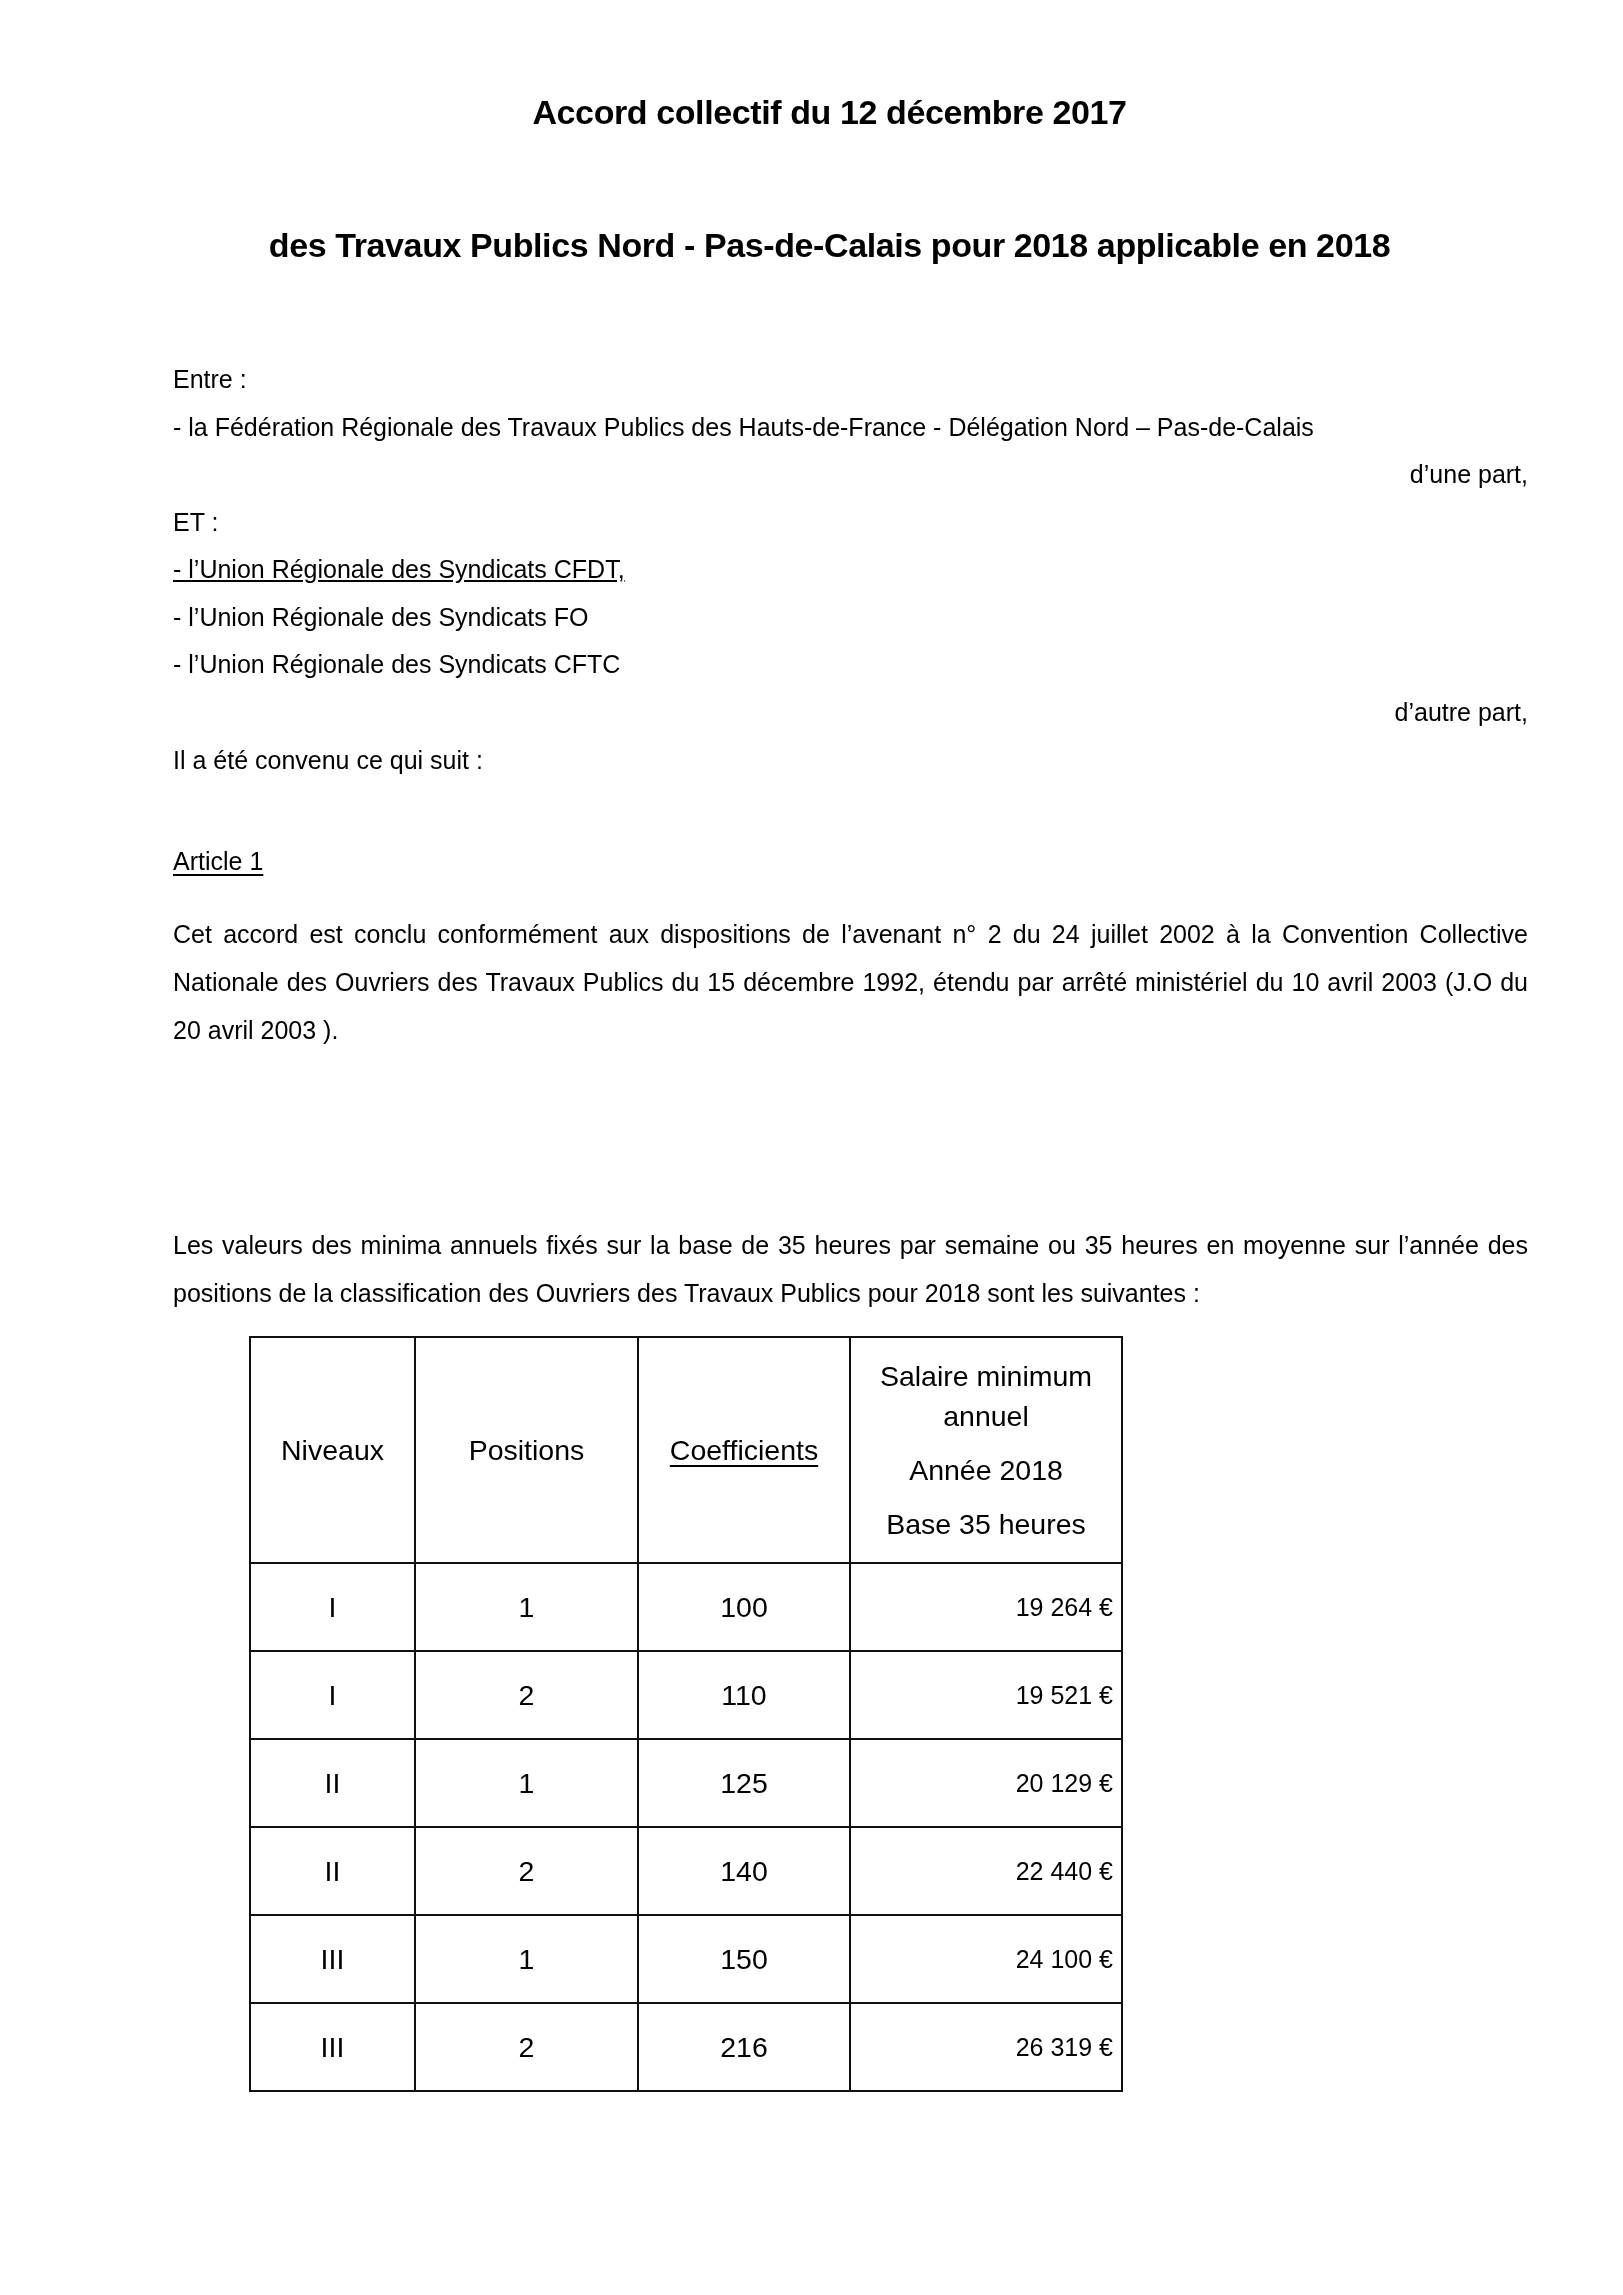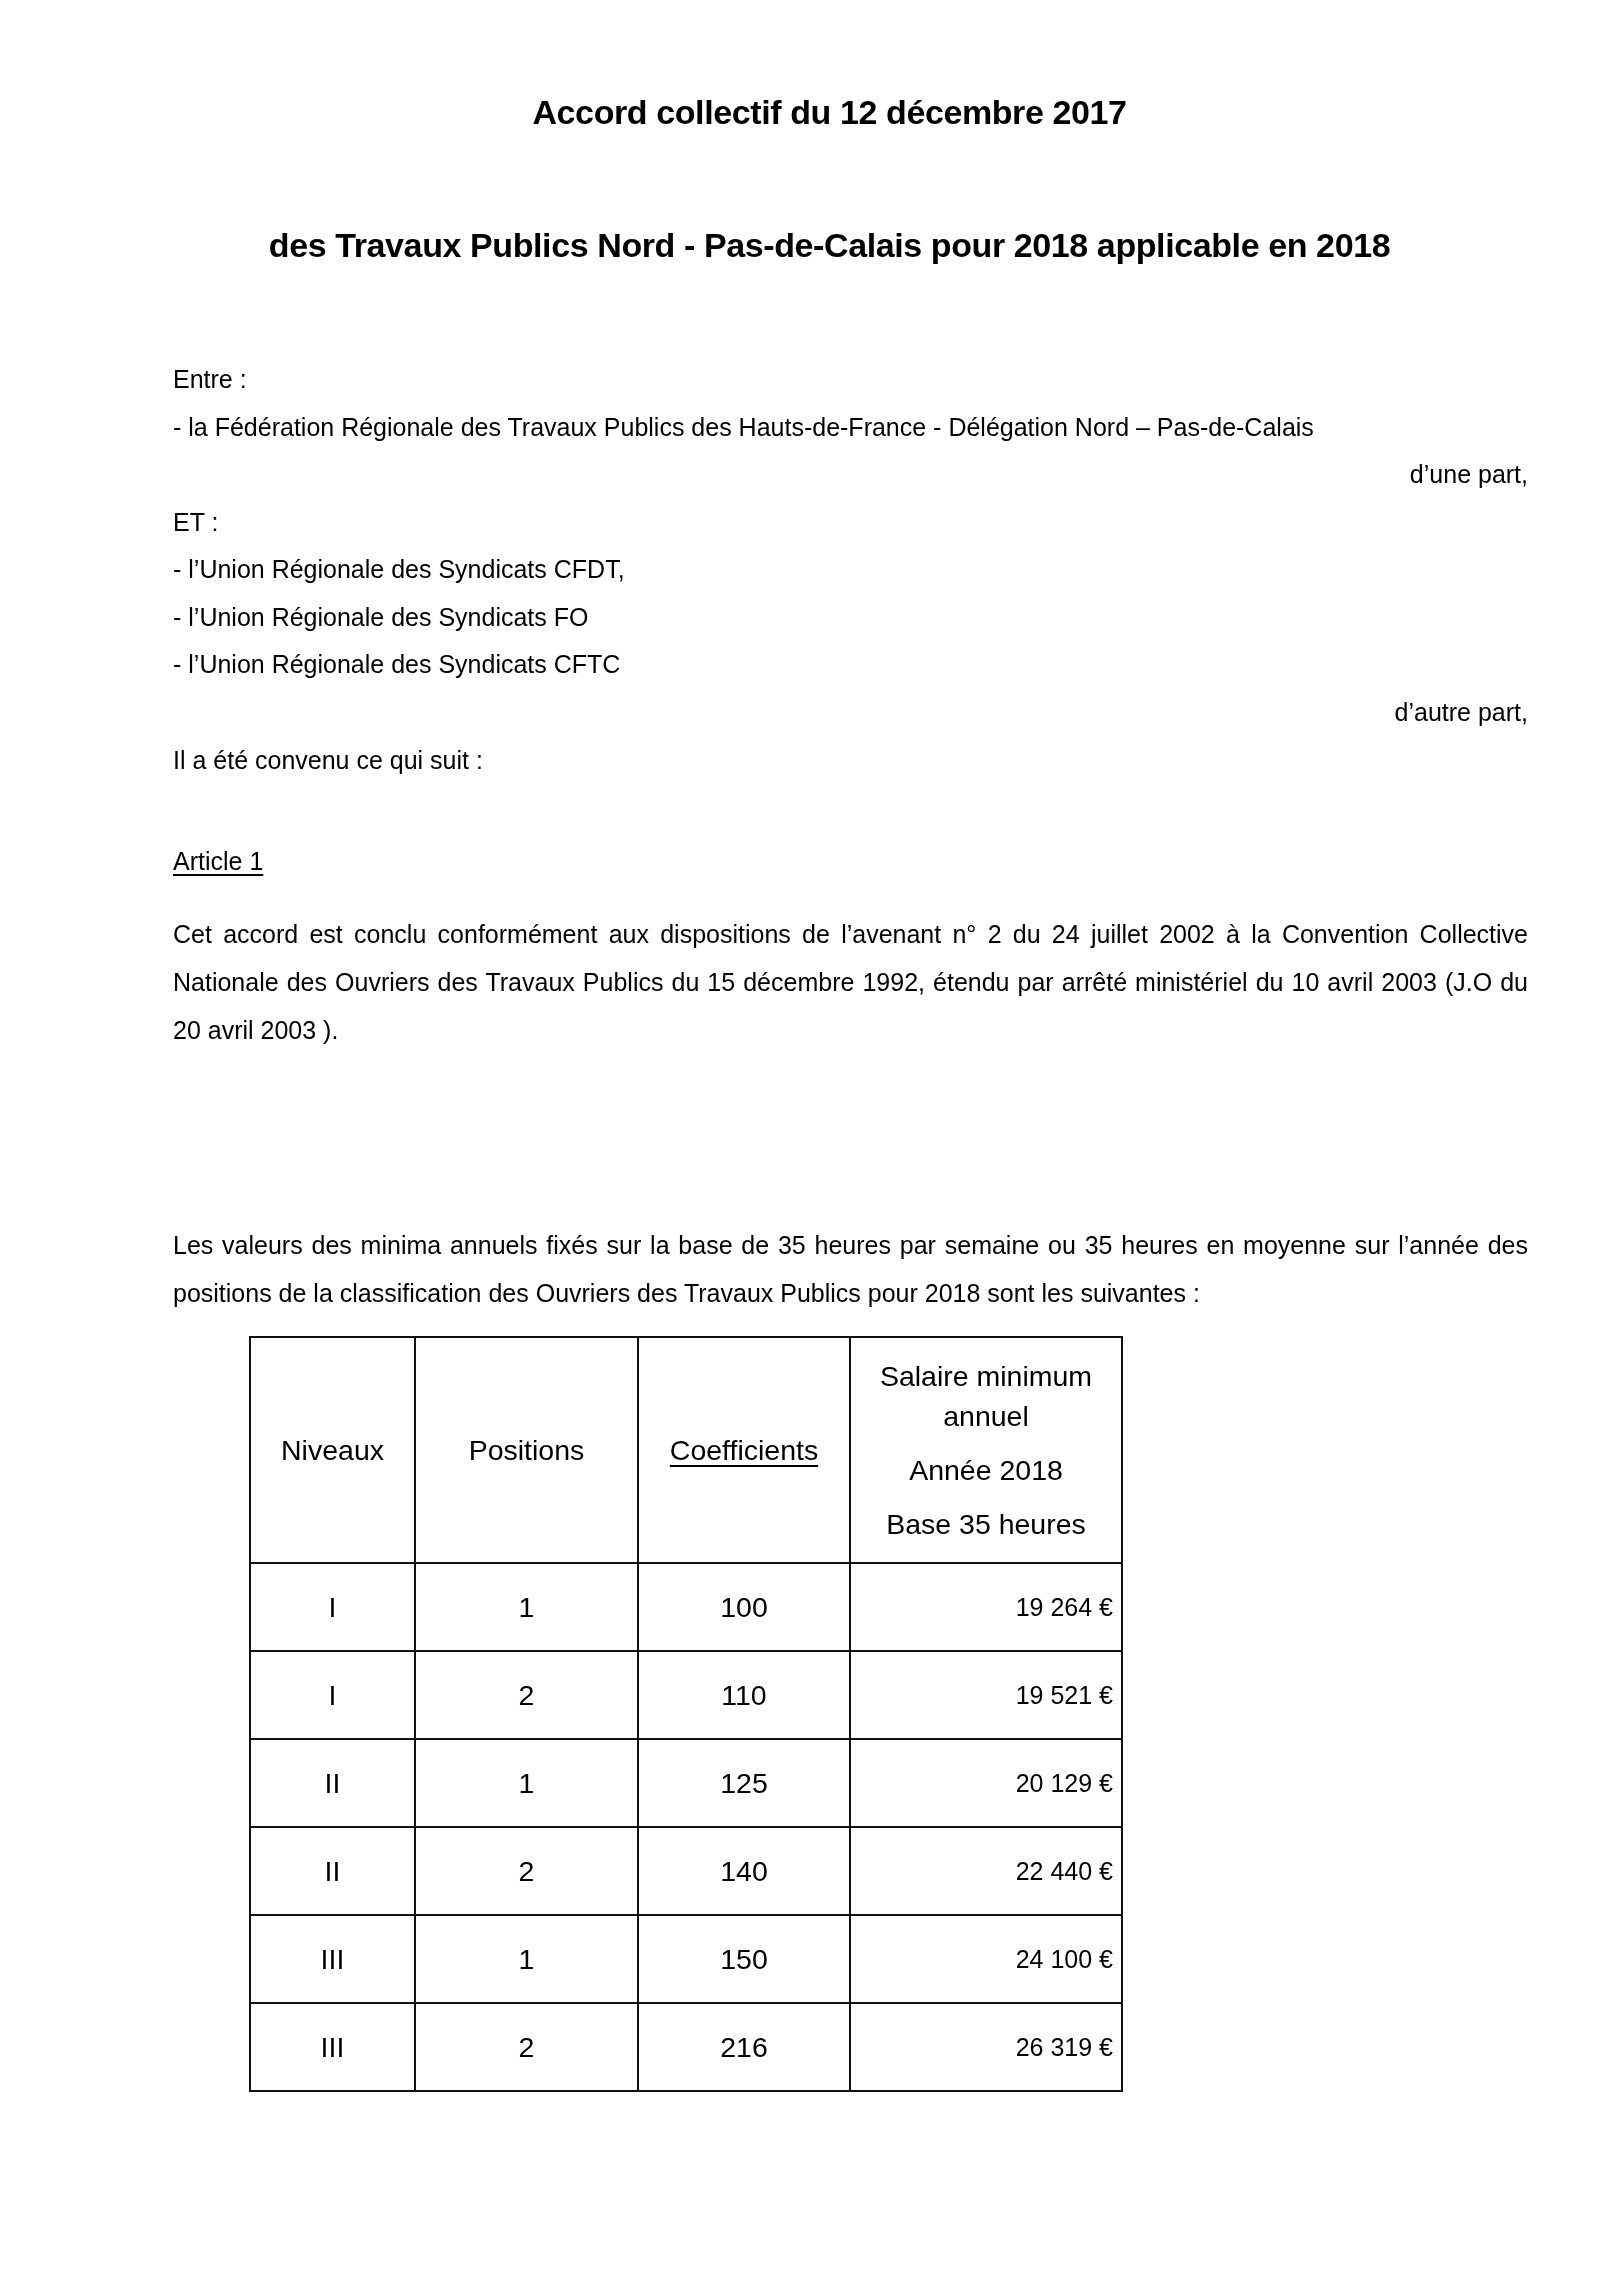--- a/index.html
+++ b/index.html
@@ -89,21 +89,21 @@
 
 <div class="page">
 
   <div class="title" style="top:92px;">Accord collectif du 12 décembre 2017</div>
   <div class="title" style="top:225px;">des Travaux Publics Nord - Pas-de-Calais pour 2018 applicable en 2018</div>
 
   <div class="line" style="top:363px;">Entre :</div>
   <div class="line" style="top:411px;">- la Fédération Régionale des Travaux Publics des Hauts-de-France - Délégation Nord – Pas-de-Calais</div>
   <div class="line right" style="top:458px;">d’une part,</div>
   <div class="line" style="top:506px;">ET :</div>
-  <div class="line" style="top:553px;">- l’Union Régionale des Syndicats CFDT,</div>
+  <div class="line" style="top:553px;text-decoration:underline;">- l’Union Régionale des Syndicats CFDT,</div>
   <div class="line" style="top:601px;">- l’Union Régionale des Syndicats FO</div>
   <div class="line" style="top:648px;">- l’Union Régionale des Syndicats CFTC</div>
   <div class="line right" style="top:696px;">d’autre part,</div>
   <div class="line" style="top:744px;">Il a été convenu ce qui suit :</div>
 
   <div class="article-heading">Article 1</div>
 
   <div class="para" style="top:910px;">Cet accord est conclu conformément aux dispositions de l’avenant n° 2 du 24 juillet 2002 à la Convention Collective Nationale des Ouvriers des Travaux Publics du 15 décembre 1992, étendu par arrêté ministériel du 10 avril 2003 (J.O du 20 avril 2003 ).</div>
   <div class="para" style="top:1221px;">Les valeurs des minima annuels fixés sur la base de 35 heures par semaine ou 35 heures en moyenne sur l’année des positions de la classification des Ouvriers des Travaux Publics pour 2018 sont les suivantes :</div>
 

